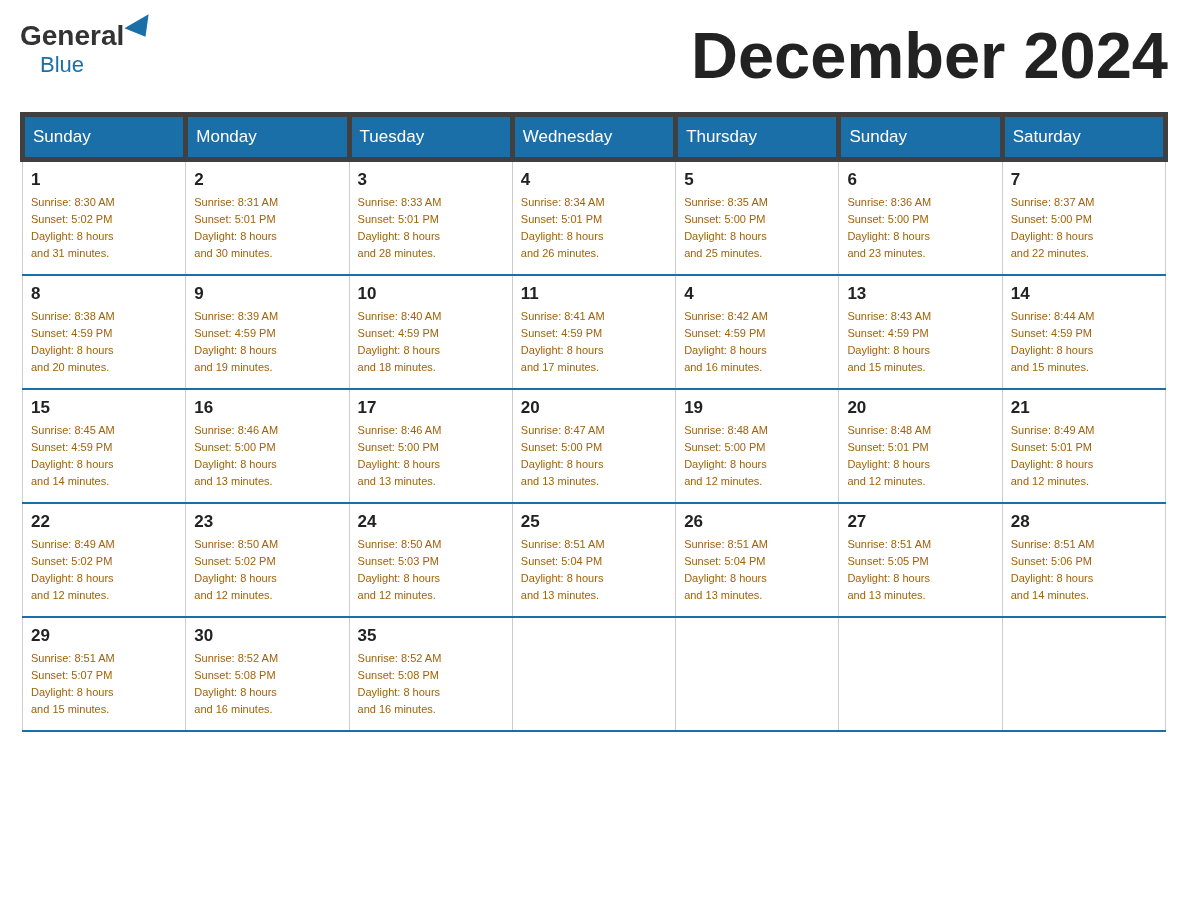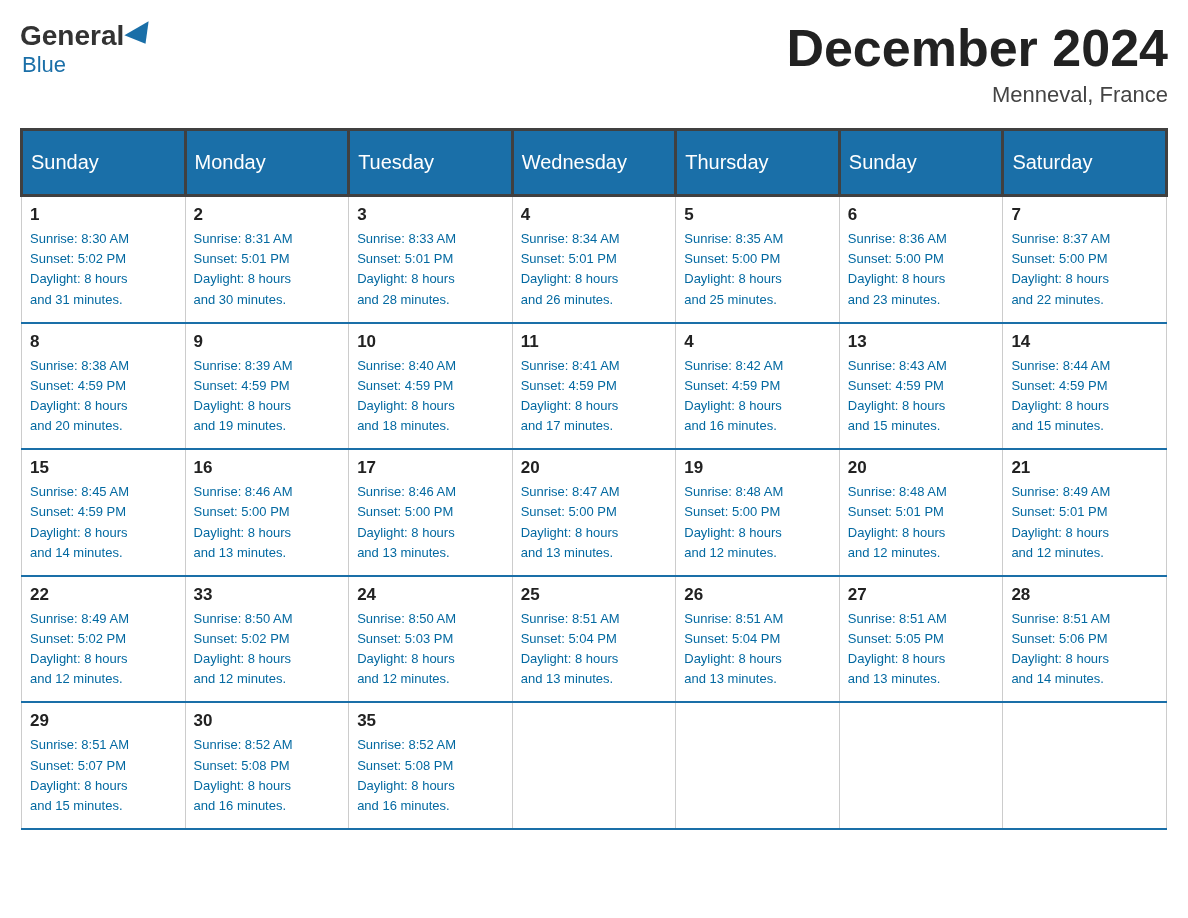--- a/index.html
+++ b/index.html
@@ -15,109 +15,108 @@
       justify-content: space-between;
       align-items: flex-start;
       margin-bottom: 20px;
     }
     .logo {
       display: flex;
       flex-direction: column;
     }
     .logo-text {
       display: flex;
-      align-items: center;
+      align-items: flex-start;
       font-size: 28px;
       font-weight: bold;
       color: #333;
     }
     .logo-general { color: #333; }
     .logo-arrow {
       width: 0;
       height: 0;
       border-left: 14px solid transparent;
       border-right: 14px solid transparent;
       border-top: 18px solid #1a6fa8;
       margin: 0 3px;
       transform: rotate(-30deg);
     }
     .logo-blue {
       color: #1a6fa8;
       font-size: 22px;
-      margin-left: 2px;
+      margin-left: 20px;
     }
     .title-section {
       text-align: right;
     }
     .month-title {
-      font-size: 52px;
+      font-size: 65px;
       font-weight: bold;
       color: #222;
       line-height: 1.1;
     }
     .location {
       font-size: 22px;
       color: #444;
       margin-top: 5px;
     }
     .calendar {
       width: 100%;
       border-collapse: collapse;
       border: 1px solid #ccc;
     }
     .calendar th {
       background-color: #1a6fa8;
       color: #fff;
-      padding: 20px 8px;
-      font-size: 20px;
+      padding: 10px 8px;
+      font-size: 17px;
       font-weight: normal;
       text-align: left;
-      border: 3px solid #404040;
+      border: 5px solid #404040;
     }
     .calendar td {
       vertical-align: top;
       padding: 8px 8px 12px 8px;
       border: 1px solid #ccc;
       width: calc(100%/7);
       min-height: 100px;
     }
     .calendar tr td {
       border-bottom: 2px solid #1a6fa8;
     }
     .day-number {
       font-size: 17px;
       font-weight: bold;
       color: #222;
       display: block;
       margin-bottom: 4px;
     }
     .day-info {
-      font-size: 13px;
-      color: #0369a1;
+      font-size: 11px;
+      color: #a16207;
       line-height: 1.55;
     }
     .last-row td {
       border-bottom: 1px solid #ccc;
       margin-top: 28px;
     }
   </style>
 </head>
 <body>
 
 <div class="header">
   <div class="logo">
     <div class="logo-text">
       <span class="logo-general">General</span>
       <div class="logo-arrow"></div>
     </div>
     <span class="logo-blue">Blue</span>
   </div>
   <div class="title-section">
     <div class="month-title">December 2024</div>
-    <div class="location">Menneval, France</div>
   </div>
 </div>
 
 <table class="calendar">
   <thead>
     <tr>
     <th>Sunday</th>
         <th>Monday</th>
         <th>Tuesday</th>
         <th>Wednesday</th>
@@ -216,21 +215,21 @@
           <span class="day-number">21</span>
           <div class="day-info">Sunrise: 8:49 AM<br>Sunset: 5:01 PM<br>Daylight: 8 hours<br>and 12 minutes.</div>
         </td>
       </tr>
       <tr>
         <td>
           <span class="day-number">22</span>
           <div class="day-info">Sunrise: 8:49 AM<br>Sunset: 5:02 PM<br>Daylight: 8 hours<br>and 12 minutes.</div>
         </td>
         <td>
-          <span class="day-number">33</span>
+          <span class="day-number">23</span>
           <div class="day-info">Sunrise: 8:50 AM<br>Sunset: 5:02 PM<br>Daylight: 8 hours<br>and 12 minutes.</div>
         </td>
         <td>
           <span class="day-number">24</span>
           <div class="day-info">Sunrise: 8:50 AM<br>Sunset: 5:03 PM<br>Daylight: 8 hours<br>and 12 minutes.</div>
         </td>
         <td>
           <span class="day-number">25</span>
           <div class="day-info">Sunrise: 8:51 AM<br>Sunset: 5:04 PM<br>Daylight: 8 hours<br>and 13 minutes.</div>
         </td>

